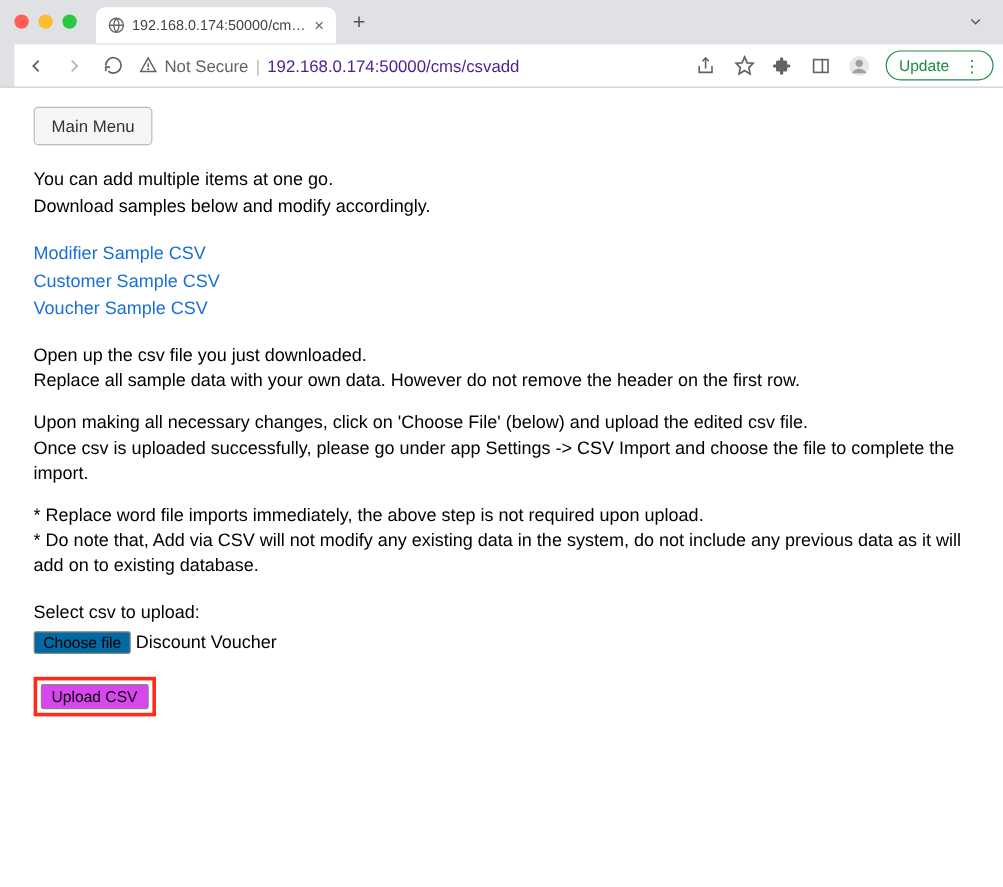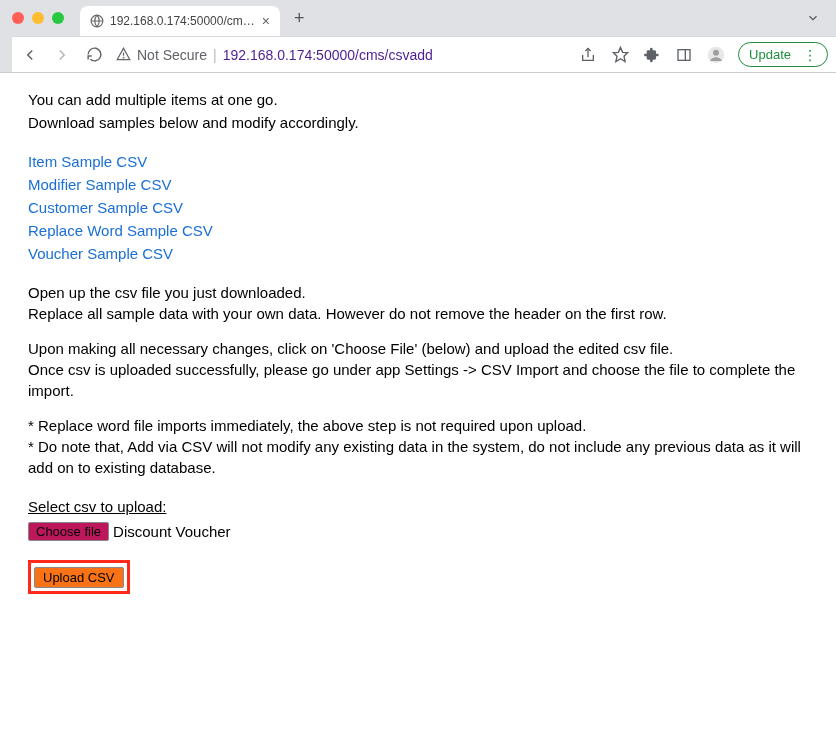--- a/index.html
+++ b/index.html
@@ -144,46 +144,46 @@
     }
     .links a {
       display: block;
       color: #1a6fd6;
       text-decoration: none;
       margin-bottom: 2px;
       cursor: pointer;
     }
     .para { margin-bottom: 14px; }
     .upload-section { margin-top: 18px; }
-    .upload-label { margin-bottom: 4px; text-decoration: underline; }
+    .upload-label { margin-bottom: 4px; }
     .file-row {
       display: flex;
       align-items: center;
       gap: 4px;
       margin-bottom: 18px;
     }
     .choose-file-btn {
       border: 1px solid #888;
-      background: #be185d;
+      background: #0369a1;
       font-size: 13px;
       padding: 1px 7px;
       border-radius: 2px;
       cursor: pointer;
     }
     .file-name {
       font-size: 15px;
     }
     .upload-btn-wrap {
       display: inline-block;
       border: 3px solid #ff2a1a;
       padding: 3px;
     }
     .upload-btn {
       border: 1px solid #888;
-      background: #f97316;
+      background: #d946ef;
       font-size: 13px;
       padding: 2px 8px;
       border-radius: 2px;
       cursor: pointer;
     }
     svg { display: block; }
   </style>
 </head>
 <body>
 
@@ -273,31 +273,30 @@
       </span>
       <div class="update-pill">
         <span>Update</span>
         <span class="dots">⋮</span>
       </div>
     </div>
   </div>
 </div>
 
 <div class="page">
+  <button class="main-menu-btn">Main Menu</button>
 
   <div class="intro para">
     <p>You can add multiple items at one go.</p>
     <p>Download samples below and modify accordingly.</p>
   </div>
 
   <div class="links">
-    <a>Item Sample CSV</a>
     <a>Modifier Sample CSV</a>
     <a>Customer Sample CSV</a>
-    <a>Replace Word Sample CSV</a>
     <a>Voucher Sample CSV</a>
   </div>
 
   <div class="para">
     <p>Open up the csv file you just downloaded.</p>
     <p>Replace all sample data with your own data. However do not remove the header on the first row.</p>
   </div>
 
   <div class="para">
     <p>Upon making all necessary changes, click on 'Choose File' (below) and upload the edited csv file.</p>

